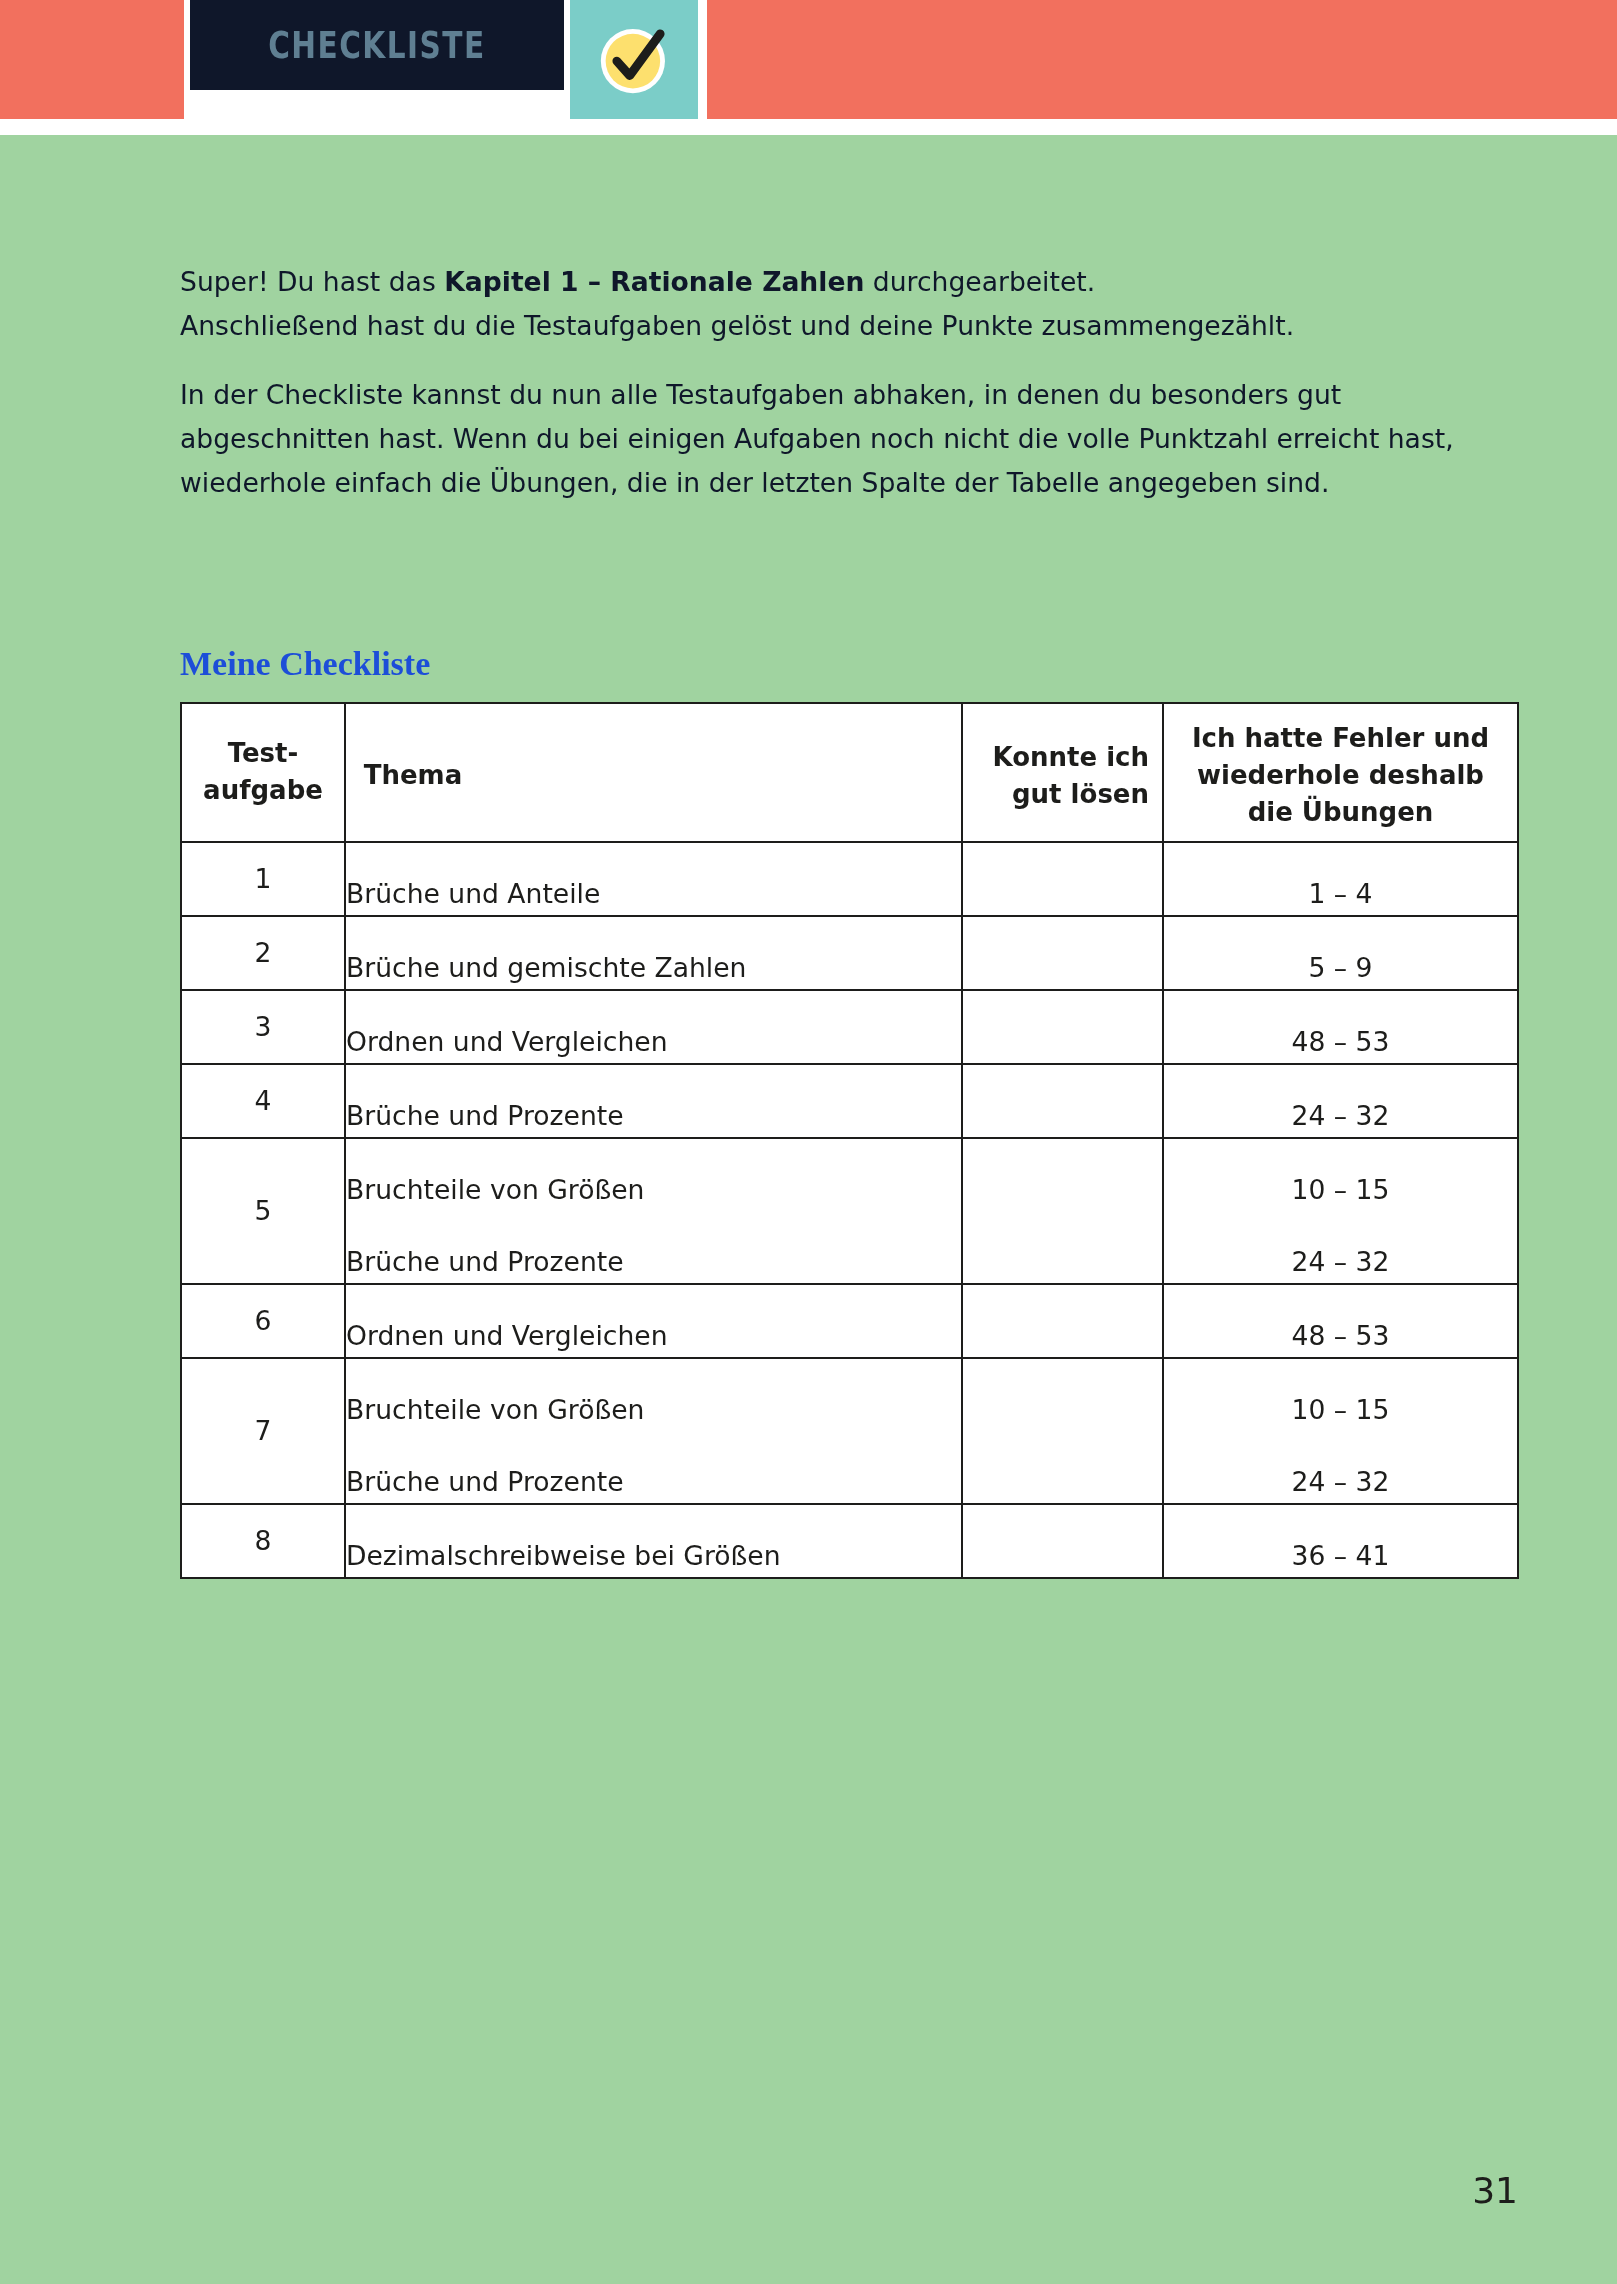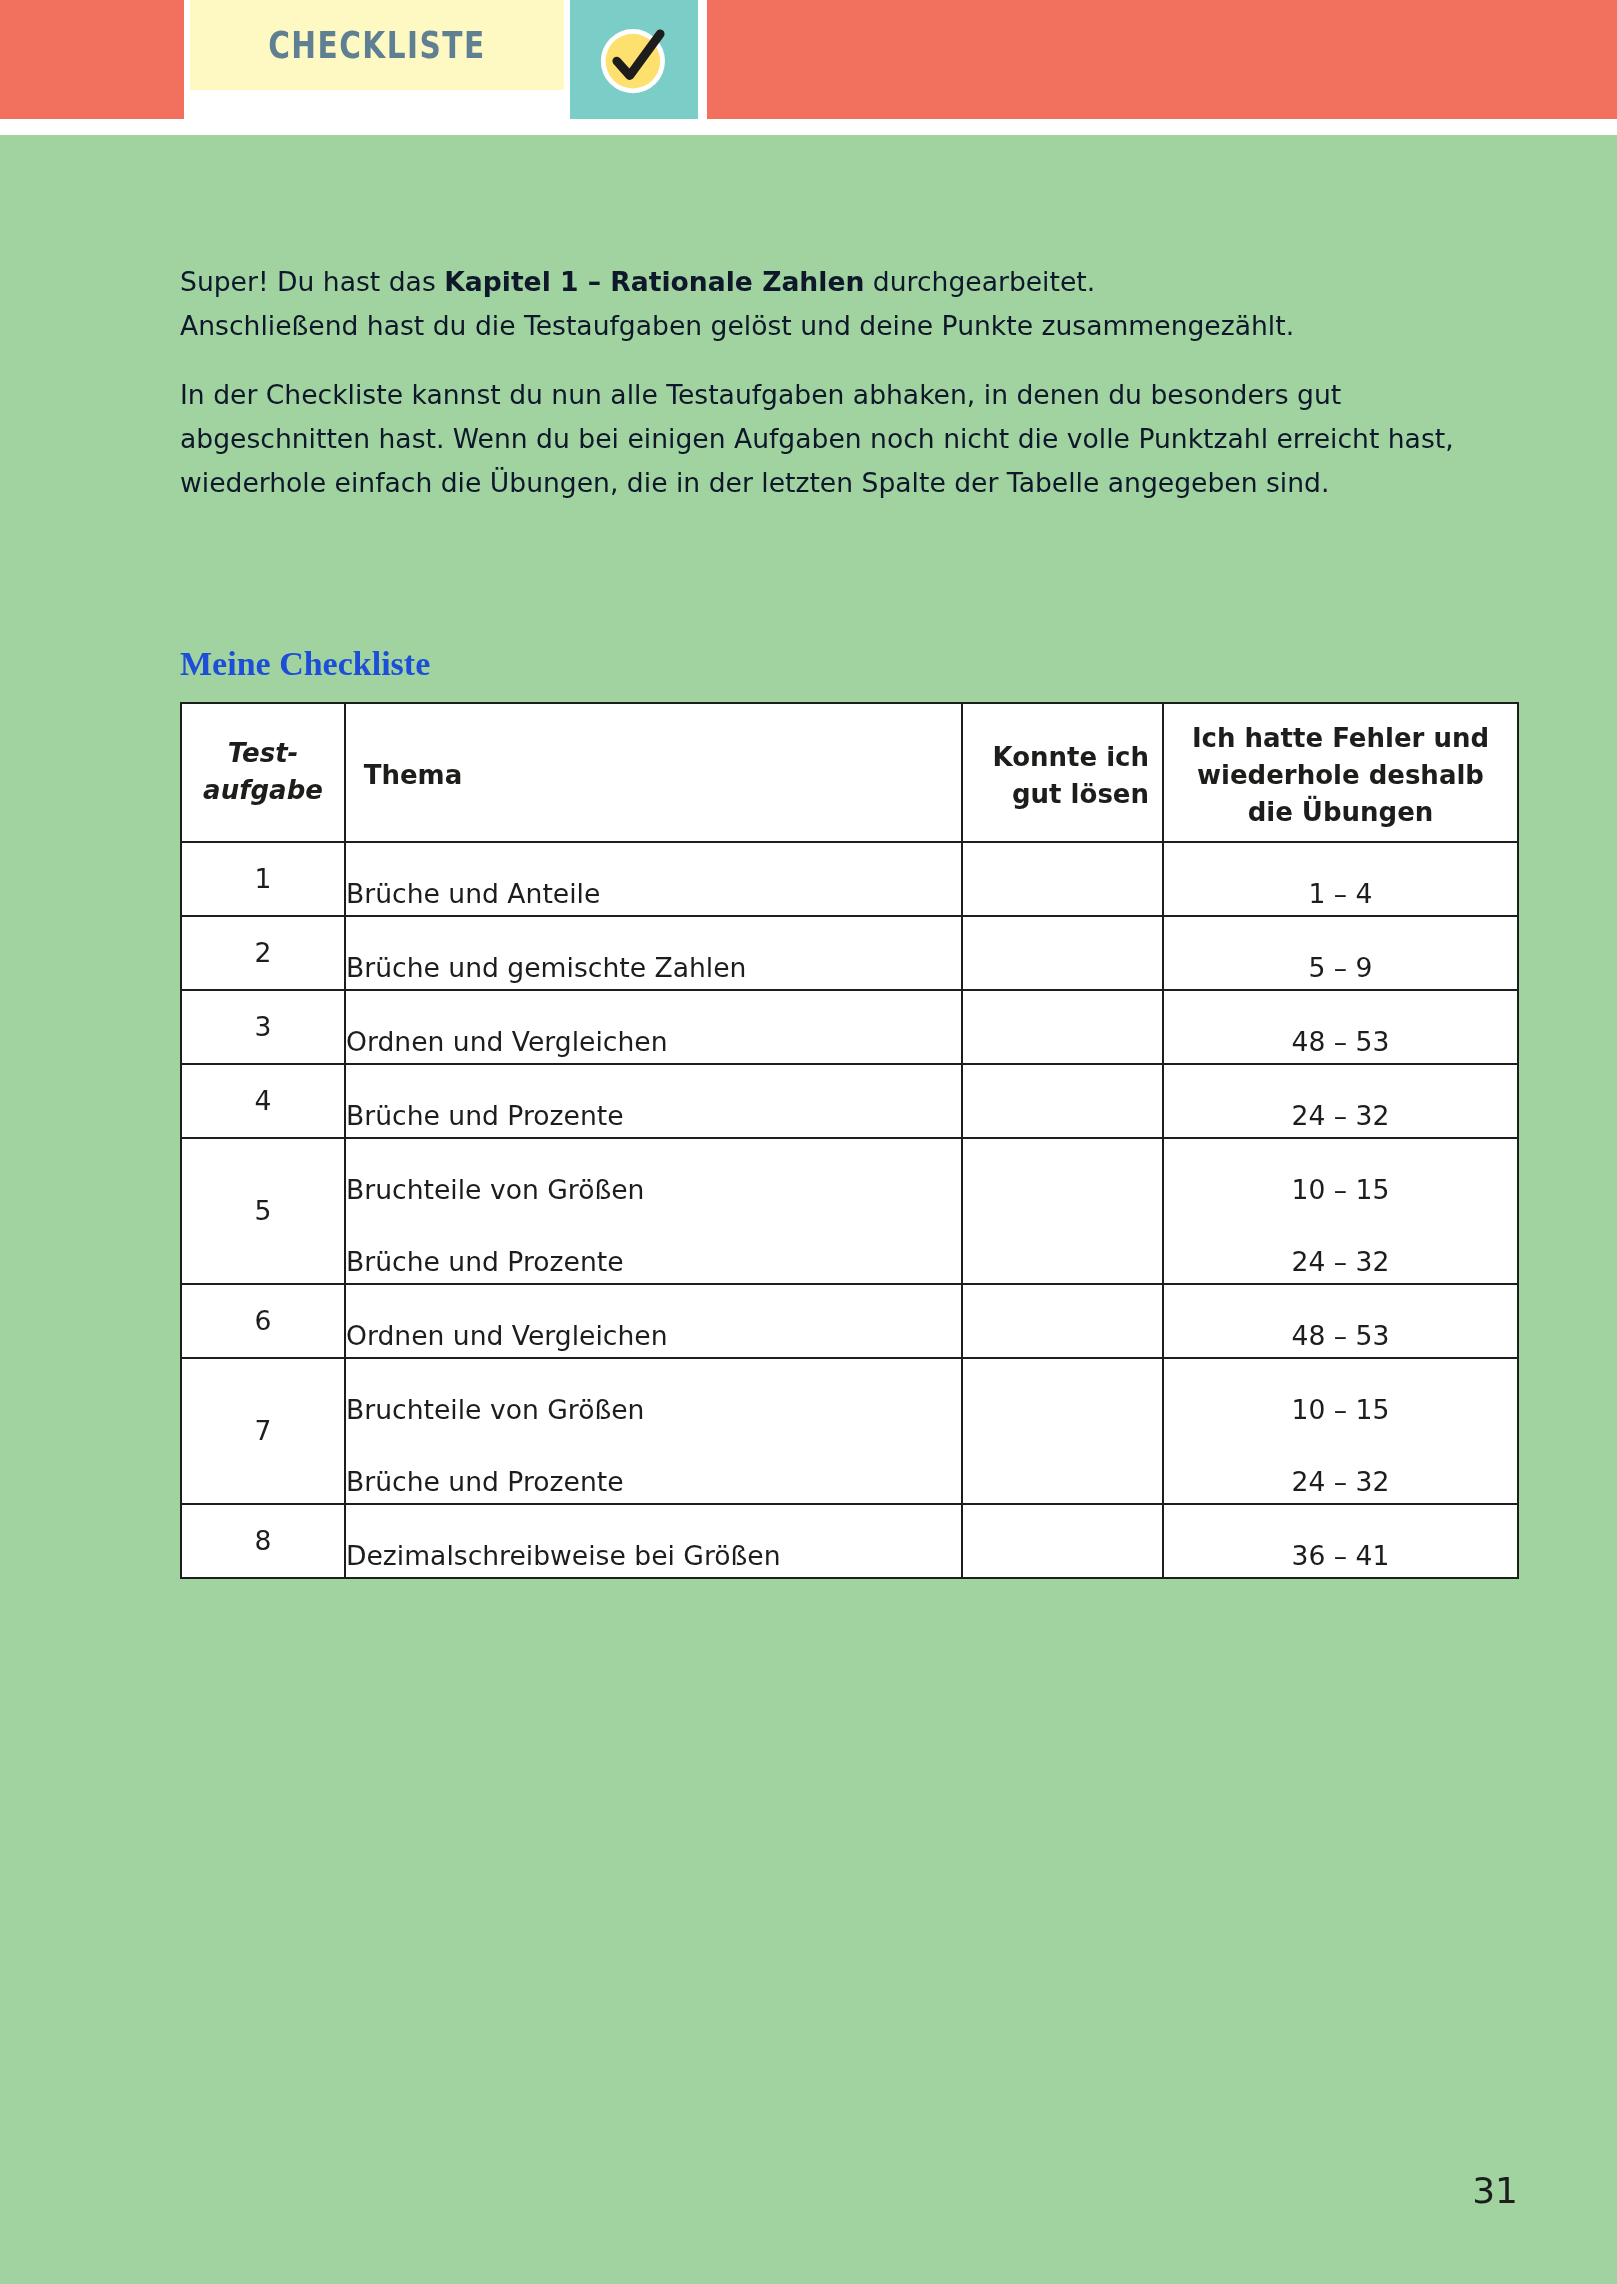--- a/index.html
+++ b/index.html
@@ -27,21 +27,21 @@
   .banner-red-left {
     position: absolute;
     left: 0; top: 0;
     width: 184px; height: 119px;
     background: #f2705e;
   }
   .banner-yellow {
     position: absolute;
     left: 190px; top: 0;
     width: 374px; height: 90px;
-    background: #fef9c3;
+    background: #0f172a;
     display: flex;
     align-items: center;
     justify-content: center;
   }
   .banner-title {
     font-family: "DejaVu Sans", sans-serif;
     font-weight: bold;
     font-size: 37px;
     letter-spacing: 1.8px;
     color: #5f7f92;
@@ -132,21 +132,21 @@
   .col-konnte  { width: 201px; }
   .col-uebung  { width: 355px; }
 
   .checklist-table thead th {
     font-weight: bold;
     font-size: 26px;
     line-height: 37px;
     height: 105px;
     padding: 9.7px 11.3px;
   }
-  .th-nr     { text-align: center; font-style: italic; }
+  .th-nr     { text-align: center; }
   .th-thema  { text-align: left; padding-left: 17.7px !important; vertical-align: top; padding-top: 16px !important; }
   .th-konnte { text-align: right; padding-right: 13px !important; vertical-align: top; padding-top: 16px !important; }
   .th-uebung { text-align: center; vertical-align: top; padding-top: 16px !important; }
 
   .checklist-table tbody td {
     font-size: 26.6px;
     line-height: 42px;
     height: 68px;
   }
   .td-nr {

